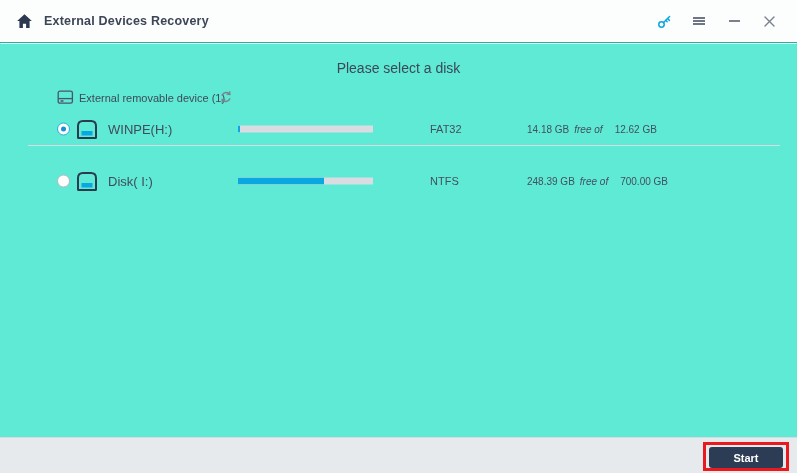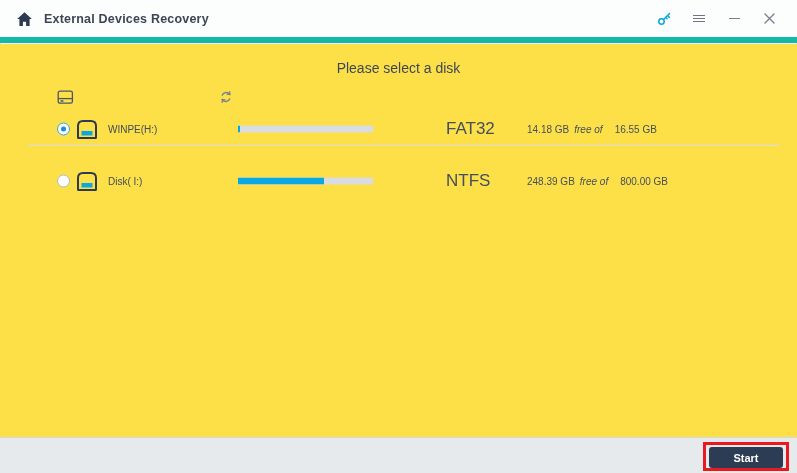--- a/index.html
+++ b/index.html
@@ -14,38 +14,38 @@
     width: 797px; height: 473px;
     background: #f5f6f8;
     box-shadow: inset 0 0 0 1px #d8dce0;
     overflow: hidden;
   }
   
   .titlebar {
     position: absolute; top: 0; left: 0; right: 0;
     height: 43px;
     background: #fcfdfd;
-    border-bottom: 6px solid #14b8a6;
+    border-bottom: 1px solid #14b8a6;
     display: flex; align-items: center;
   }
   .home-btn { margin-left: 14px; width: 20px; height: 20px; display:flex; align-items:center; justify-content:center; cursor: pointer; }
   .app-title {
     margin-left: 10px;
     font-size: 12.5px; font-weight: 600; color: #3d4656;
     letter-spacing: .2px;
   }
   .titlebar-right {
     margin-left: auto; margin-right: 20px;
     display: flex; align-items: center; gap: 19px;
   }
   .tb-icon { width: 16px; height: 16px; display: flex; align-items: center; justify-content: center; cursor: pointer; }
   .menu-icon span { display: block; width: 12px; height: 1.7px; background: #6e7683; margin: 1.3px 0; }
   .min-icon span { display: block; width: 11px; height: 1.7px; background: #7a818c; }
   
-  .content { position: absolute; top: 44px; left: 0; right: 0; bottom: 36px; background: #fde047; }
+  .content { position: absolute; top: 44px; left: 0; right: 0; bottom: 36px; background: #5eead4; }
   .heading {
     margin-top: 16px;
     text-align: center;
     font-size: 14px; color: #3d4758;
   }
   .group-header {
     position: relative; height: 24px; margin-top: 11px;
   }
   .group-disk-icon { position: absolute; left: 57px; top: 3px; }
   .group-label { position: absolute; left: 79px; top: 5px; font-size: 11px; color: #3f4a5a; }
@@ -58,27 +58,27 @@
     width: 13px; height: 13px; border-radius: 50%;
     border: 1.5px solid #b4bac2; background: #fdfdfd;
     display: flex; align-items: center; justify-content: center;
   }
   .radio.selected { border-color: #29ade5; }
   .radio.selected::after {
     content: ""; width: 5.5px; height: 5.5px; border-radius: 50%;
     background: #1a8fd9;
   }
   .drive-icon { position: absolute; left: 75px; top: 50%; transform: translateY(-50%); }
-  .device-name { position: absolute; left: 108px; top: 50%; transform: translateY(-50%); font-size: 10px; color: #414c5c; }
+  .device-name { position: absolute; left: 108px; top: 50%; transform: translateY(-50%); font-size: 13px; color: #414c5c; }
   .usage-bar {
     position: absolute; left: 238px; top: 50%; transform: translateY(-50%);
     width: 135px; height: 7px; background: #d9dce1; overflow: hidden;
   }
   .usage-fill { height: 100%; background: #0aa8e0; width: 0; }
-  .fs-label { position: absolute; left: 446px; top: 50%; transform: translateY(-50%); font-size: 17px; color: #444f5f; text-align: right; }
+  .fs-label { position: absolute; left: 430px; top: 50%; transform: translateY(-50%); font-size: 11px; color: #444f5f; text-align: right; }
   .capacity {
     position: absolute; left: 527px; top: 50%; transform: translateY(-50%);
     font-size: 10px; color: #444f5f; display: flex;
   }
   .capacity .free { margin-right: 5px; }
   .capacity .of { margin-right: 12px; font-style: italic; }
   
   .footer {
     position: absolute; left: 0; right: 0; bottom: 0; height: 36px;
     background: #e7eaed; border-top: 1px solid #d6dade; padding-left: 12px;
@@ -139,20 +139,21 @@
 
   <div class="content">
     <div class="heading">Please select a disk</div>
 
     <div class="group-header">
       <svg class="group-disk-icon" width="17" height="15" viewBox="0 0 17 15" fill="none" stroke="#4a5568" stroke-width="1.3">
         <rect x="1.2" y="1.2" width="14.2" height="12" rx="1.8"></rect>
         <path d="M1.2 8.6 L15.4 8.6"></path>
         <path d="M4 11 L6 11" stroke-linecap="round"></path>
       </svg>
+      <span class="group-label">External removable device (1)</span>
       <div class="refresh-btn">
         <svg width="14" height="14" viewBox="0 0 14 14" fill="none" stroke="#7b8290" stroke-width="1.4" stroke-linecap="round">
           <path d="M3.2 5.2 A4.3 4.3 0 0 1 10.8 4.4"></path>
           <path d="M10.8 8.8 A4.3 4.3 0 0 1 3.2 9.6"></path>
           <path d="M10.8 1.6 L10.8 4.5 L8 4.2" stroke-width="1.2"></path>
           <path d="M3.2 12.4 L3.2 9.5 L6 9.8" stroke-width="1.2"></path>
         </svg>
       </div>
       <div class="divider"></div>
     </div>
@@ -166,39 +167,39 @@
           <rect x="6.5" y="12.5" width="11" height="4.5" fill="#0aa8e0"></rect>
         </svg>
         <span class="device-name">WINPE(H:)</span>
         <div class="usage-bar">
           <div class="usage-fill" style="width: 1.5%;"></div>
         </div>
         <span class="fs-label">FAT32</span>
         <div class="capacity">
           <span class="free">14.18 GB</span>
           <span class="of">free of</span>
-          <span class="total">16.55 GB</span>
+          <span class="total">12.62 GB</span>
         </div>
       </div>
 
       <div class="device-row">
         <div class="radio"></div>
         <svg class="drive-icon" width="24" height="21" viewBox="0 0 24 21" fill="none">
           <path d="M3 19 L3 7.5 Q3 2.5 8 2.5 L16 2.5 Q21 2.5 21 7.5 L21 19 Q21 19.5 20.5 19.5 L3.5 19.5 Q3 19.5 3 19 Z" stroke="#2d3a4f" stroke-width="2"></path>
           <rect x="6.5" y="12.5" width="11" height="4.5" fill="#0aa8e0"></rect>
         </svg>
         <span class="device-name">Disk( I:)</span>
         <div class="usage-bar">
           <div class="usage-fill" style="width: 64%;"></div>
         </div>
         <span class="fs-label">NTFS</span>
         <div class="capacity">
           <span class="free">248.39 GB</span>
           <span class="of">free of</span>
-          <span class="total">800.00 GB</span>
+          <span class="total">700.00 GB</span>
         </div>
       </div>
 
     </div>
   </div>
 
   <div class="footer">
     <button class="start-btn">Start</button>
   </div>
 

